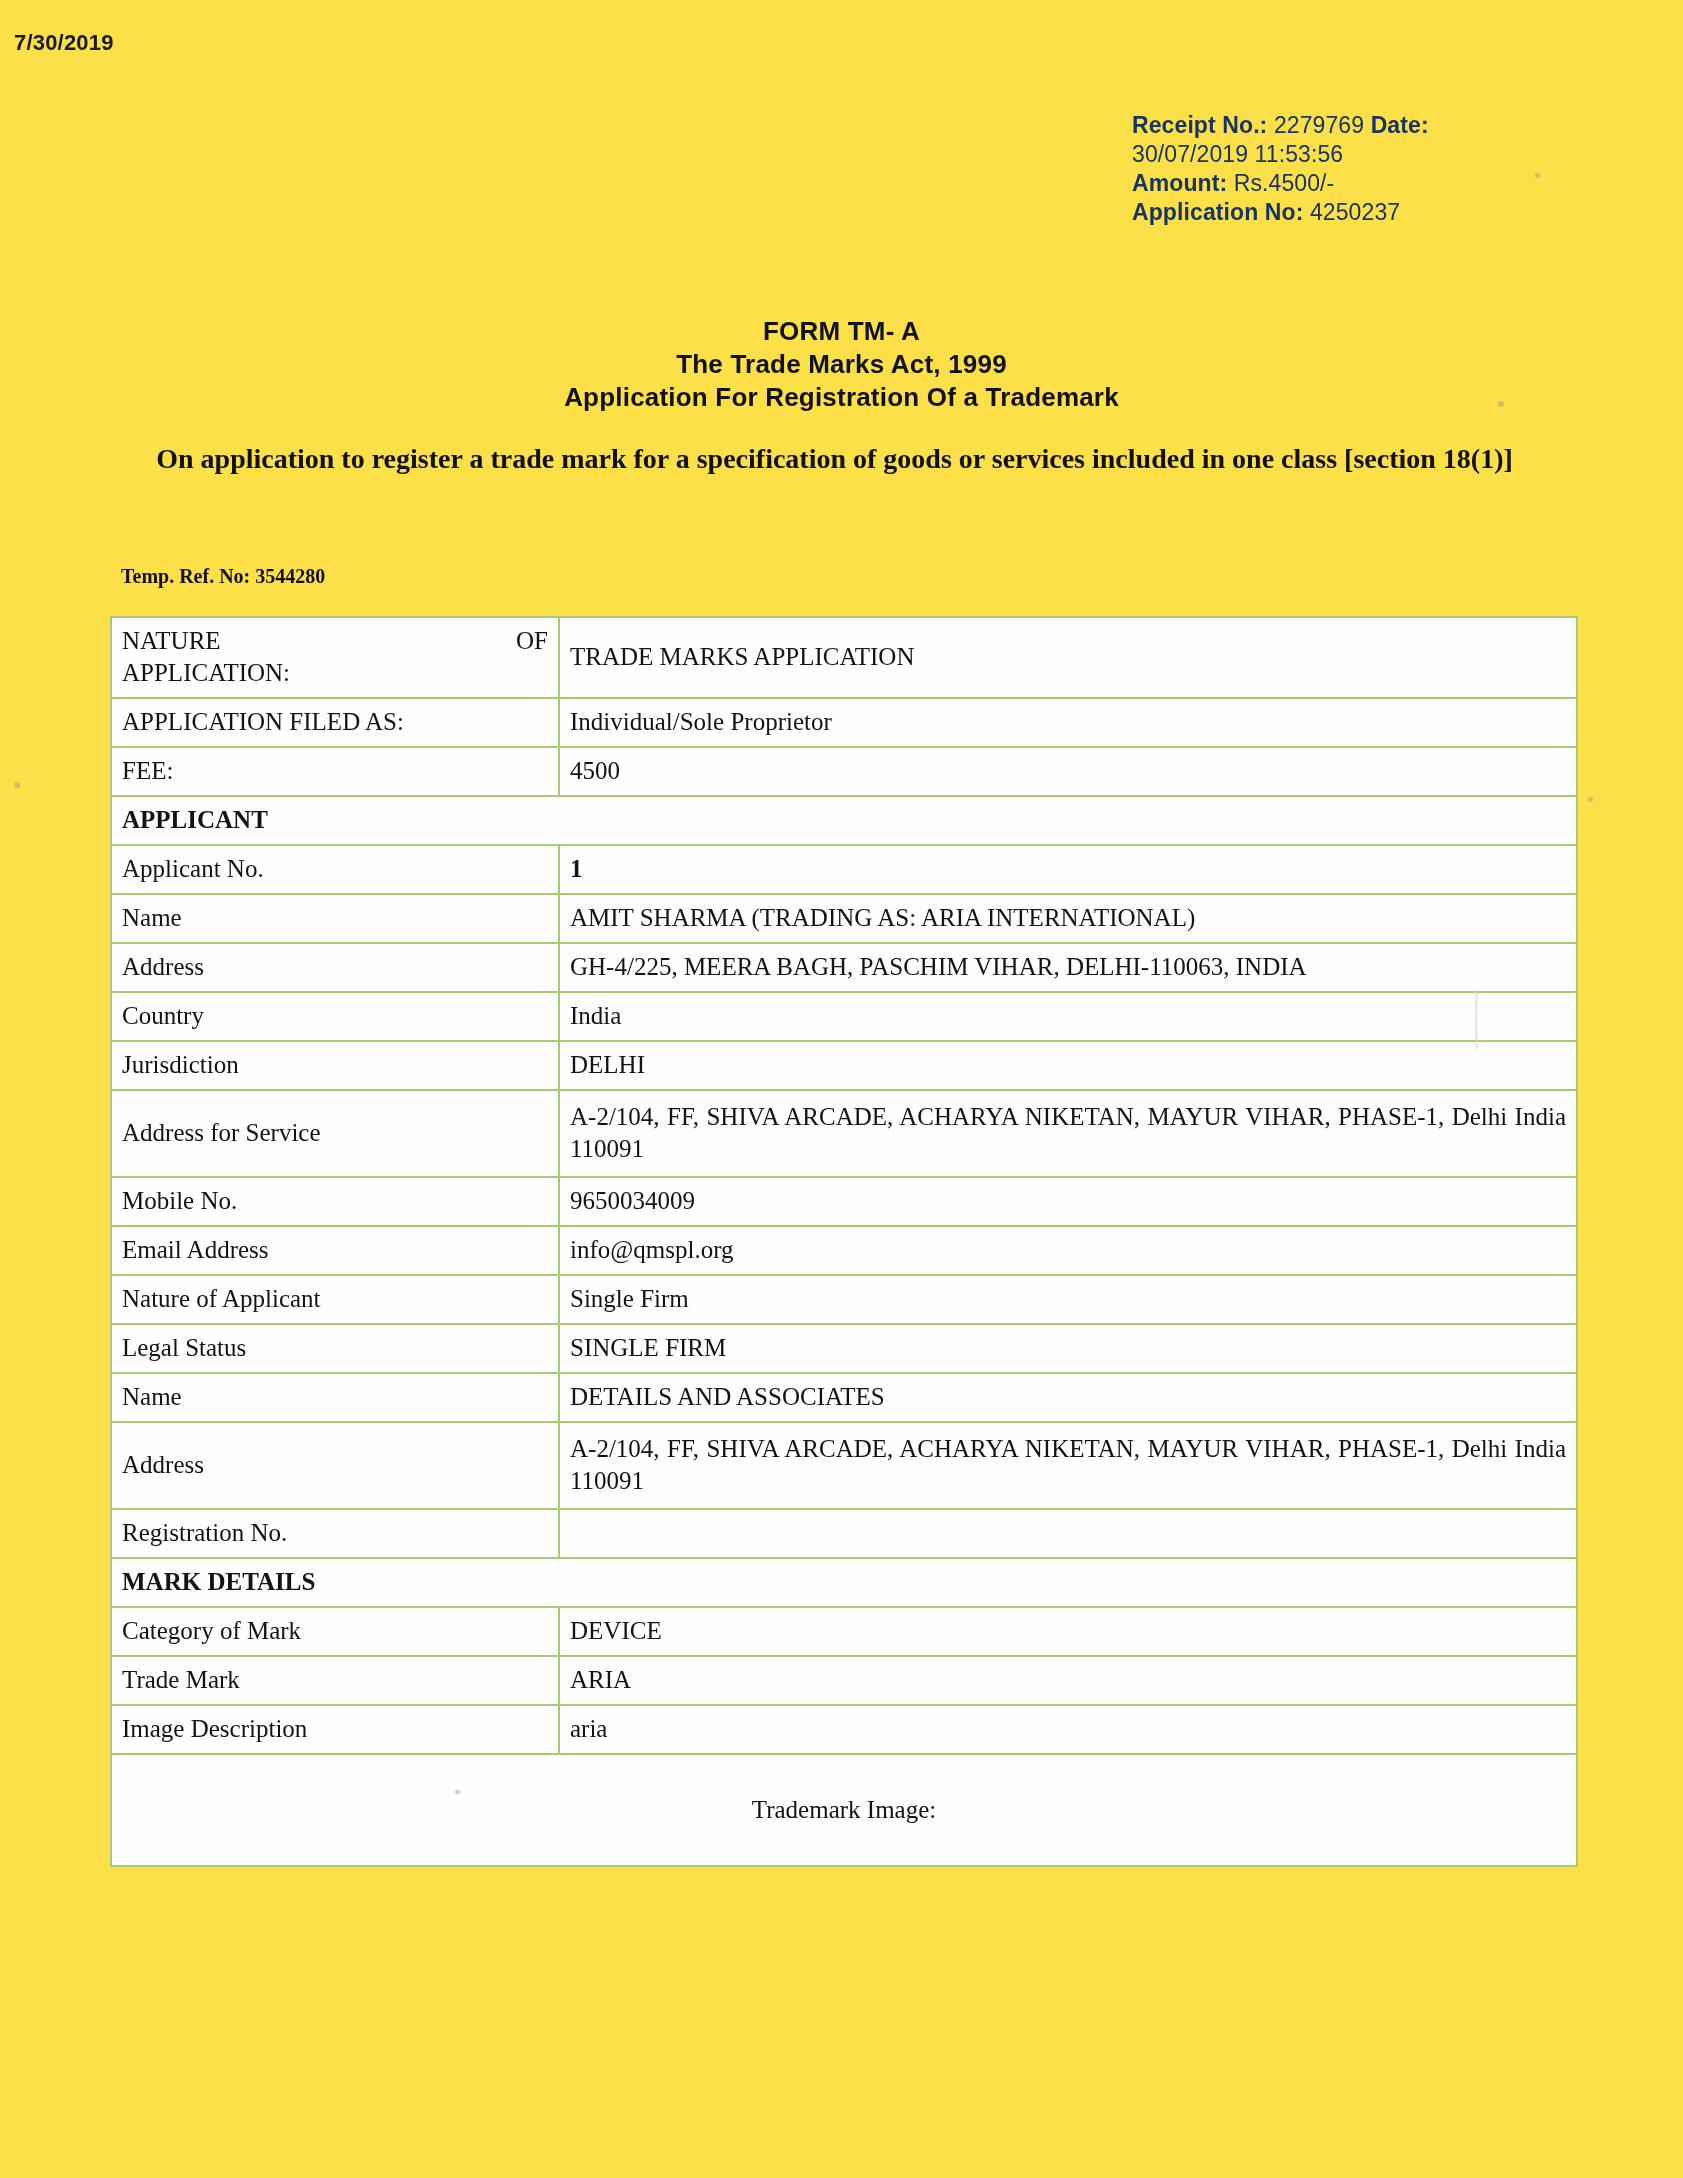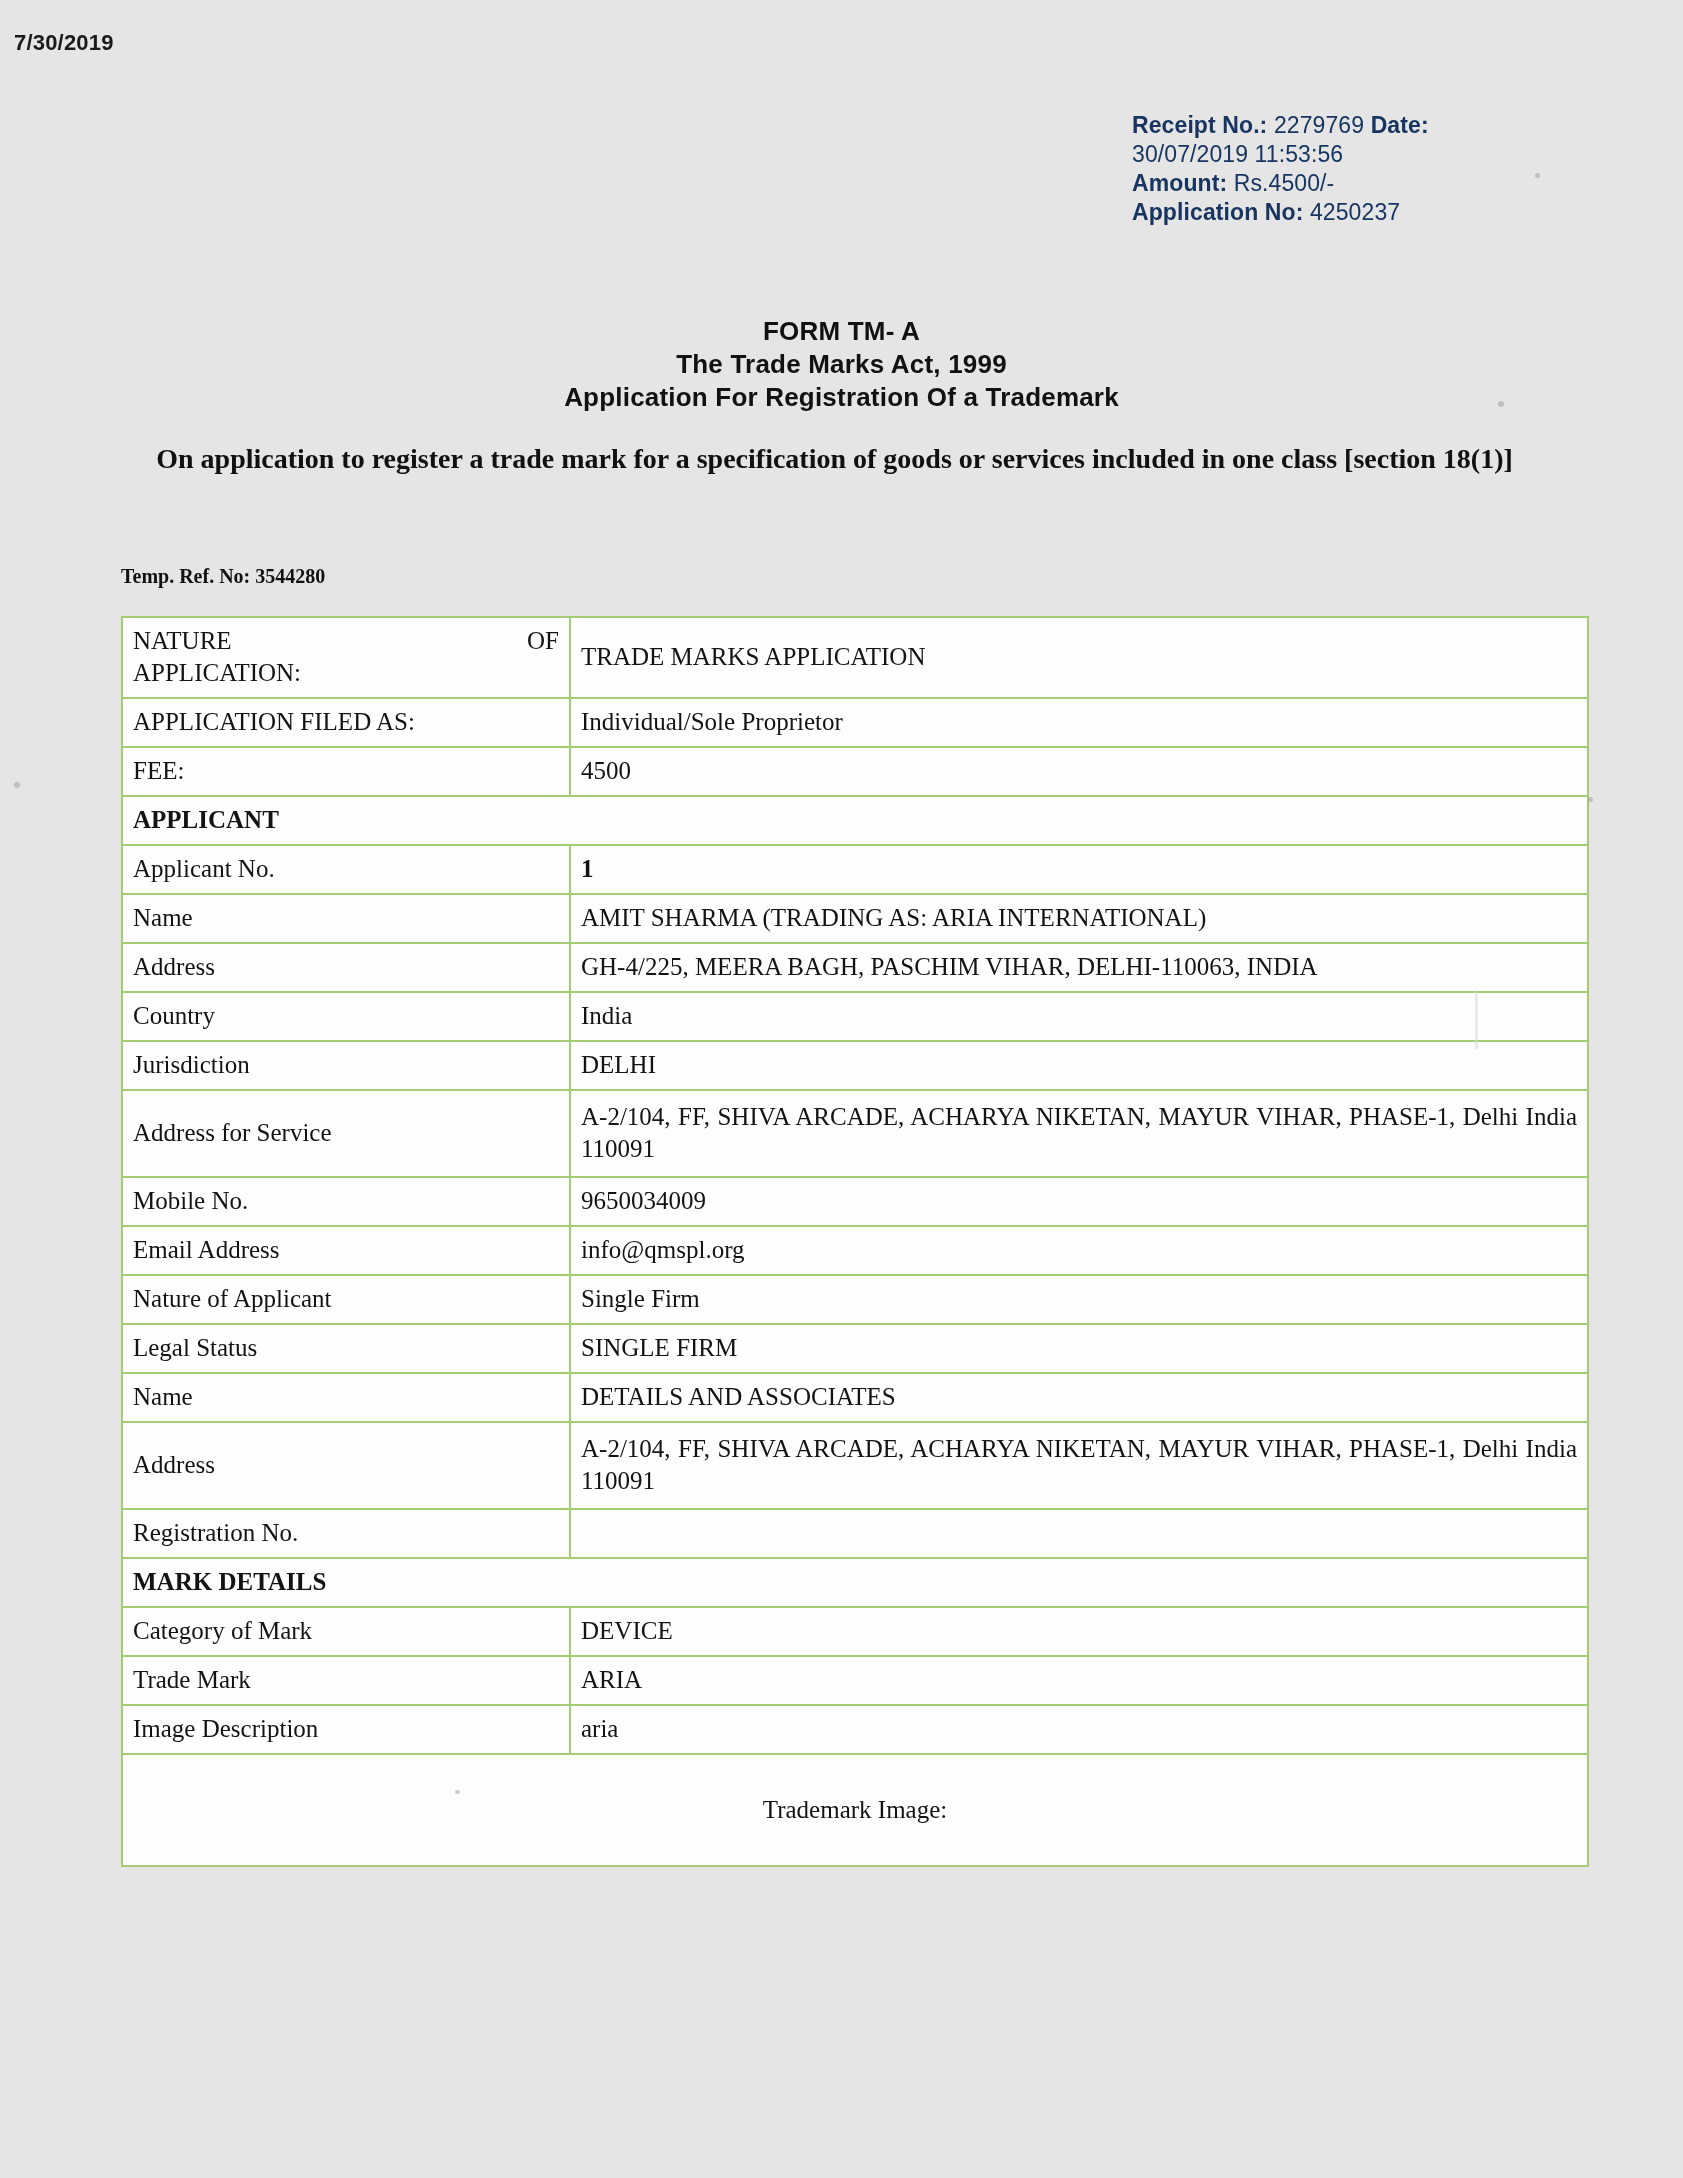--- a/index.html
+++ b/index.html
@@ -13,21 +13,21 @@
     position: relative;
     overflow: hidden;
     font-family: "Liberation Serif", "DejaVu Serif", serif;
     color: #111111;
     -webkit-font-smoothing: antialiased;
   }
 
   .page {
     position: absolute;
     inset: 0;
-    background: #e5e5e5;
+    background: #fde047;
   }
 
   
   .print-date {
     position: absolute;
     top: 30px;
     left: 14px;
     font-family: "Liberation Sans", "DejaVu Sans", sans-serif;
     font-size: 22px;
     font-weight: 700;
@@ -84,21 +84,21 @@
     font-family: "Liberation Serif", "DejaVu Serif", serif;
     font-weight: 700;
     font-size: 20px;
     color: #111;
   }
 
   
   .form-table {
     position: absolute;
     top: 616px;
-    left: 121px;
+    left: 110px;
     width: 1422px;
     border-collapse: collapse;
     table-layout: fixed;
     font-size: 25px;
     line-height: 32px;
     color: #131313;
   }
   .form-table td {
     border: 2px solid #a5cc72;
     padding: 7px 10px 8px 10px;

